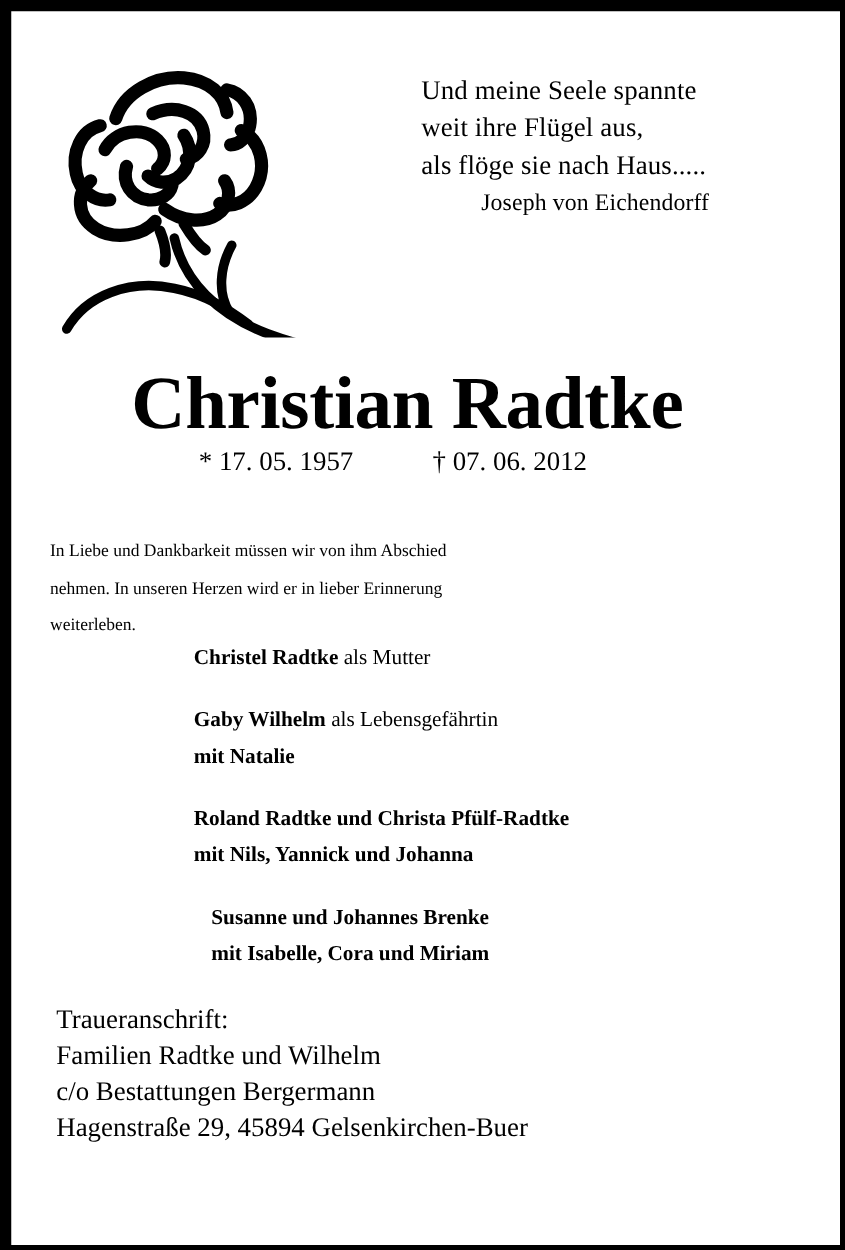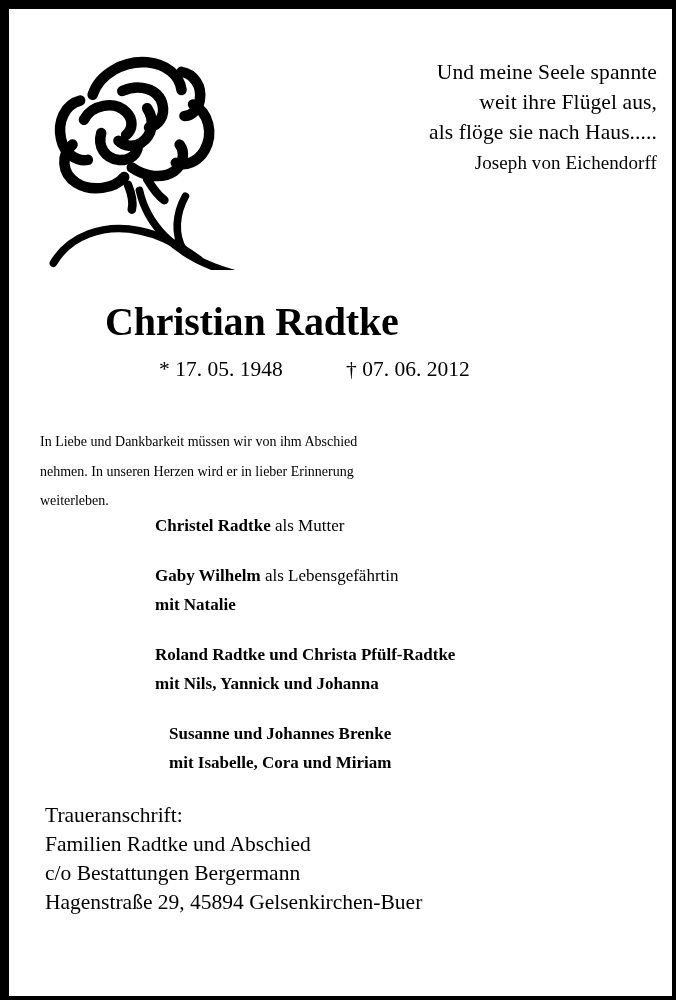--- a/index.html
+++ b/index.html
@@ -41,40 +41,39 @@
   .rose-wrap svg { display: block; width: 100%; height: 100%; }
 
   .poem {
     position: absolute;
     left: 328px;
     top: 48px;
     width: 320px;
     font-size: 21.5px;
     line-height: 30px;
     letter-spacing: 0.1px;
-    text-align: right;
   }
   .poem-line { white-space: nowrap; }
   .poem-author {
     margin-top: 2px;
     padding-left: 48px;
     font-size: 19px;
     line-height: 27px;
     white-space: nowrap;
   }
 
   
   .name-block {
     position: absolute;
     left: 0;
     top: 284px;
     width: 100%;
   }
   .deceased-name {
-    font-size: 40px;
+    font-size: 60px;
     font-weight: bold;
     line-height: 58px;
     letter-spacing: -0.2px;
     padding-left: 96px;
   }
   .dates {
     margin-top: 4px;
     padding-left: 150px;
     font-size: 21.5px;
     line-height: 28px;
@@ -175,21 +174,21 @@
       <div class="poem-line">Und meine Seele spannte</div>
       <div class="poem-line">weit ihre Flügel aus,</div>
       <div class="poem-line">als flöge sie nach Haus.....</div>
       <div class="poem-author">Joseph von Eichendorff</div>
     </div>
   </div>
 
   <div class="name-block">
     <div class="deceased-name">Christian Radtke</div>
     <div class="dates">
-      <span class="date-birth">* 17. 05. 1948</span>
+      <span class="date-birth">* 17. 05. 1957</span>
       <span class="date-death">† 07. 06. 2012</span>
     </div>
   </div>
 
   <div class="message">
     <div class="message-line">In Liebe und Dankbarkeit müssen wir von ihm Abschied</div>
     <div class="message-line">nehmen. In unseren Herzen wird er in lieber Erinnerung</div>
     <div class="message-line">weiterleben.</div>
   </div>
 
@@ -219,19 +218,19 @@
       <div class="mourner-line">
         <b>Susanne und Johannes Brenke</b><span class="role"></span>
       </div>
       <div class="mourner-sub">mit Isabelle, Cora und Miriam</div>
     </div>
 
   </div>
 
   <div class="address">
     <div class="address-line">Traueranschrift:</div>
-    <div class="address-line">Familien Radtke und Abschied</div>
+    <div class="address-line">Familien Radtke und Wilhelm</div>
     <div class="address-line">c/o Bestattungen Bergermann</div>
     <div class="address-line">Hagenstraße 29, 45894 Gelsenkirchen-Buer</div>
   </div>
 
 
 </div>
 
 </body></html>

